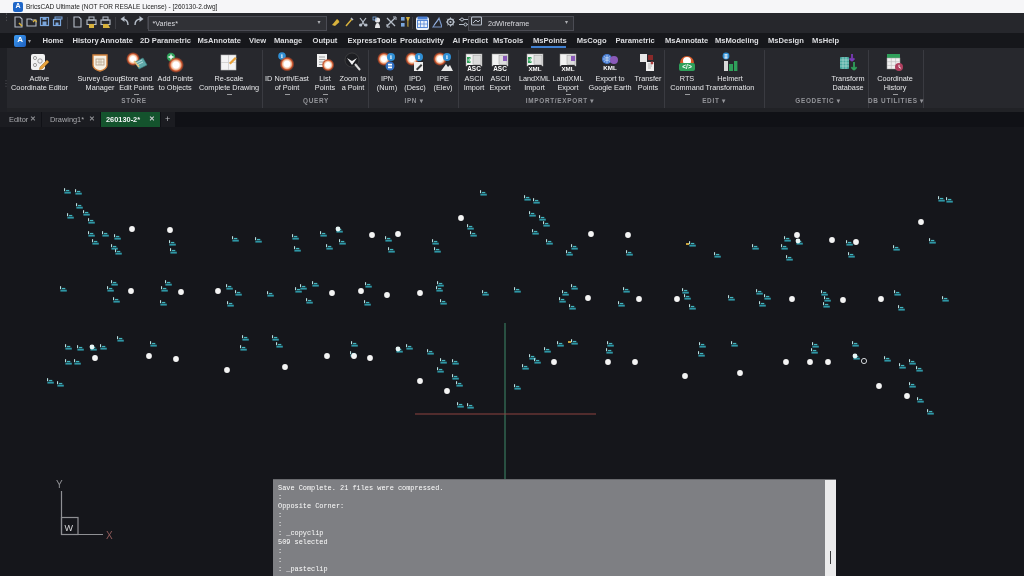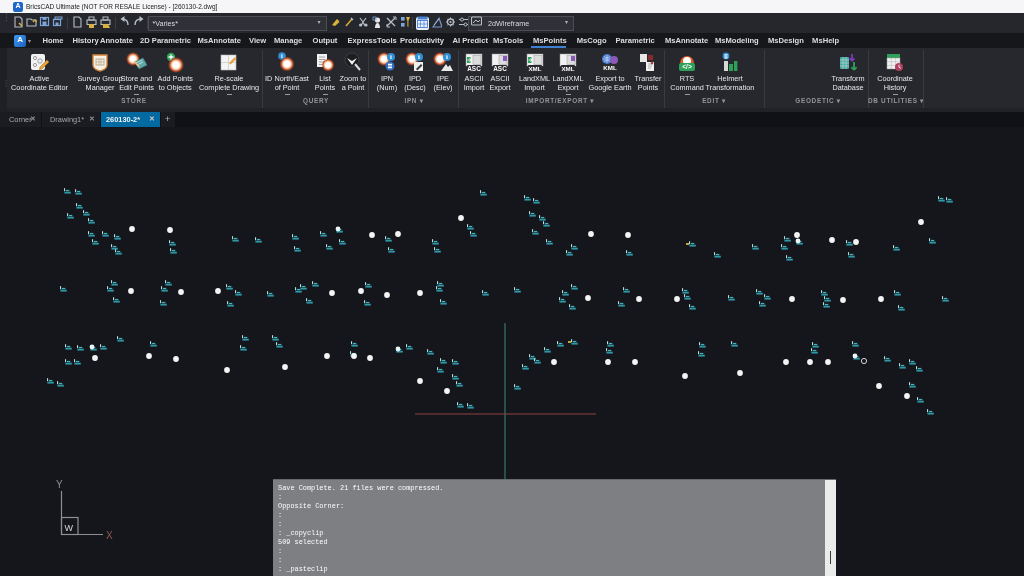--- a/index.html
+++ b/index.html
@@ -388,28 +388,28 @@
     <div class="glabel" style="left:714px">EDIT ▾</div>
     <div class="glabel" style="left:818px">GEODETIC ▾</div>
     <div class="glabel" style="left:896px">DB UTILITIES ▾</div>
     <div class="abs" style="left:0;top:60px;width:1024px;height:4px;background:#212226"></div>
   </div>
 <div id="leftstrip">
     <div class="abs" style="left:2px;top:34px;width:2px;height:12px;color:#5c5d63;font-size:8px;line-height:4px">⋮</div>
   </div>
 <div id="tabbar">
     <div class="dtab" style="left:0;width:41px">
-      <span style="position:absolute;left:9px;top:3px">Corner</span>
+      <span style="position:absolute;left:9px;top:3px">Editor</span>
       <span class="x" style="position:absolute;left:30px;top:3px">✕</span>
     </div>
     <div class="dtab" style="left:42px;width:58px">
       <span style="position:absolute;left:8px;top:3px">Drawing1*</span>
       <span class="x" style="position:absolute;left:47px;top:3px">✕</span>
     </div>
-    <div class="dtab" style="left:101px;width:59px;background:#0369a1">
+    <div class="dtab" style="left:101px;width:59px;background:#14532d">
       <span style="position:absolute;left:5px;top:3px;color:#f2f3f5;font-weight:bold">260130-2*</span>
       <span class="x" style="position:absolute;left:48px;top:3px;color:#c8c9cd">✕</span>
     </div>
     <div class="dtab" style="left:161px;width:14px">
       <span style="position:absolute;left:4px;top:2.4px;color:#b8b9bd;font-size:9px">+</span>
     </div>
   </div>
 <div id="canvas">
     <svg class="canvas-svg" width="1024" height="449" viewBox="0 0 1024 449">
       <line x1="505" y1="196" x2="505" y2="352" stroke="#3f8a6b" stroke-width="1"></line>

